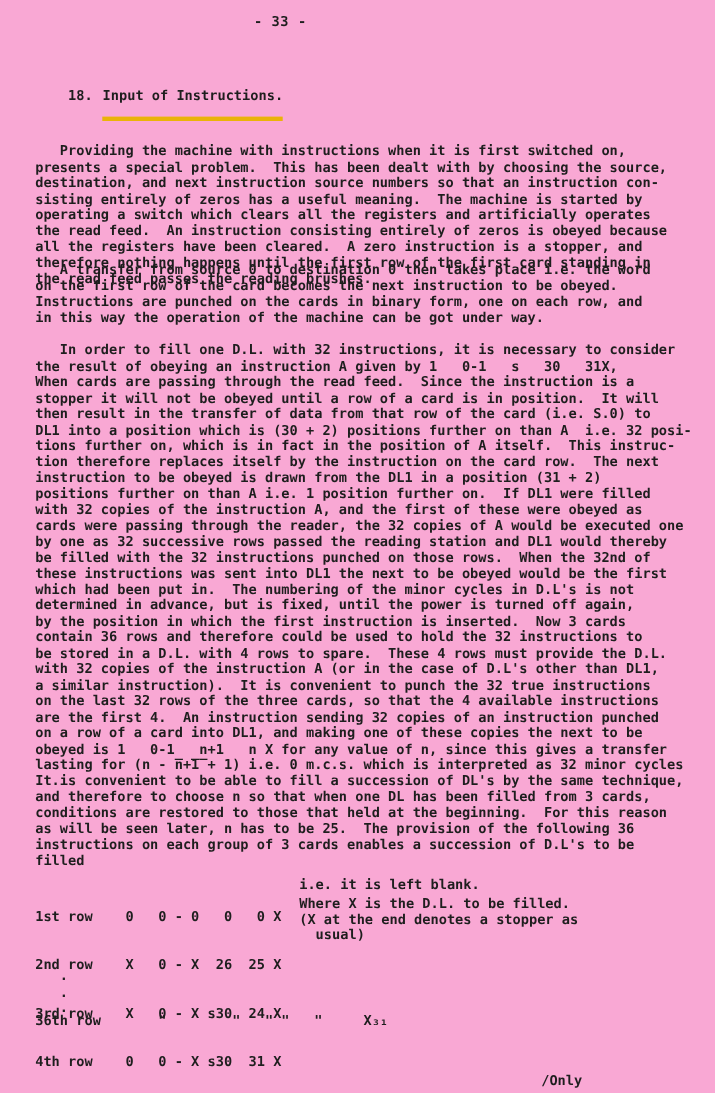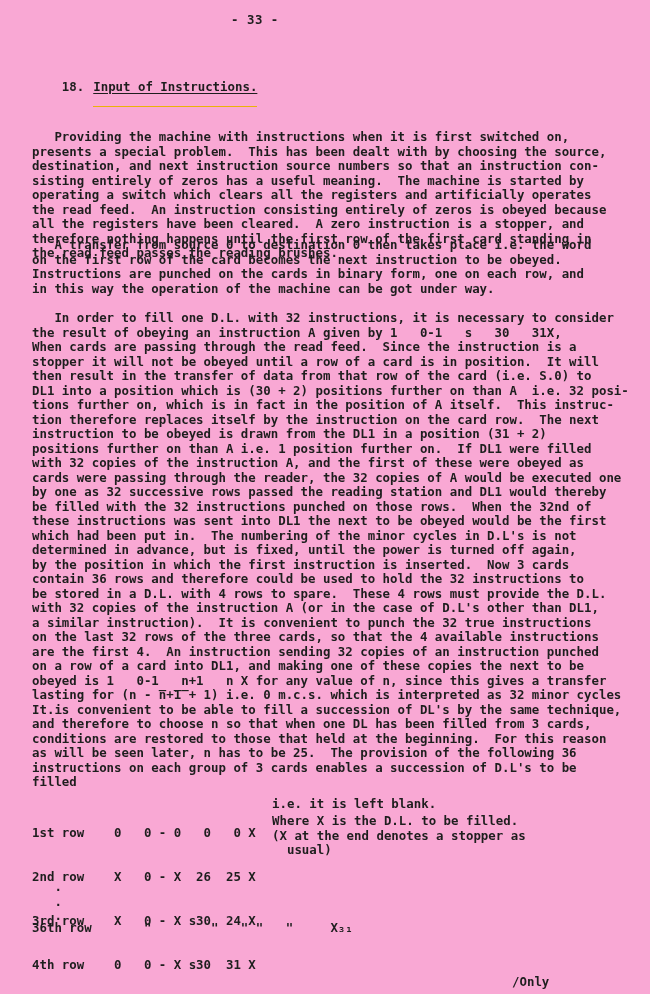--- a/index.html
+++ b/index.html
@@ -17,35 +17,34 @@
     font-weight: bold;
     color: #1e1e1e;
     overflow: hidden;
   }
   .abs { position: absolute; margin: 0; }
   pre.abs, div.abs { white-space: pre; font: inherit; }
   .page-number { top: 13px; left: 231px; letter-spacing: 0.5px; }
   .heading { top: 65px; left: 32px; }
   .heading .sec-num { padding-right: 9px; }
   .heading .sec-title {
-    text-decoration: underline;
     text-underline-offset: 2px;
-    border-bottom: 1px solid #eab308;
+    border-bottom: 4px solid #eab308;
     padding-bottom: 12px;
   }
   .para-1 { top: 98px;  left: 32px; margin-top: 32px; }
   .para-2 { top: 238px; left: 32px; }
   .para-3 { top: 311px; left: 32px; }
   .inst-table { top: 796px; left: 32px; }
   .inst-table .t-row { height: 15px; line-height: 15px; white-space: pre; }
   .table-dots { top: 880px; left: 32px; line-height: 14px; }
   .table-last-row { top: 921px; left: 32px; }
   .note-blank { top: 797px; left: 272px; text-align: right; }
   .note-fill  { top: 814px; left: 272px; }
-  .footer-marker { top: 975px; left: 512px; }
+  .footer-marker { top: 975px; left: 492px; }
 </style>
 </head>
 <body>
 
 <div class="page">
 
   <div class="abs page-number">- 33 -</div>
 
   <div class="abs heading">
     <span class="sec-num">18.</span><span class="sec-title">Input of Instructions.</span>

